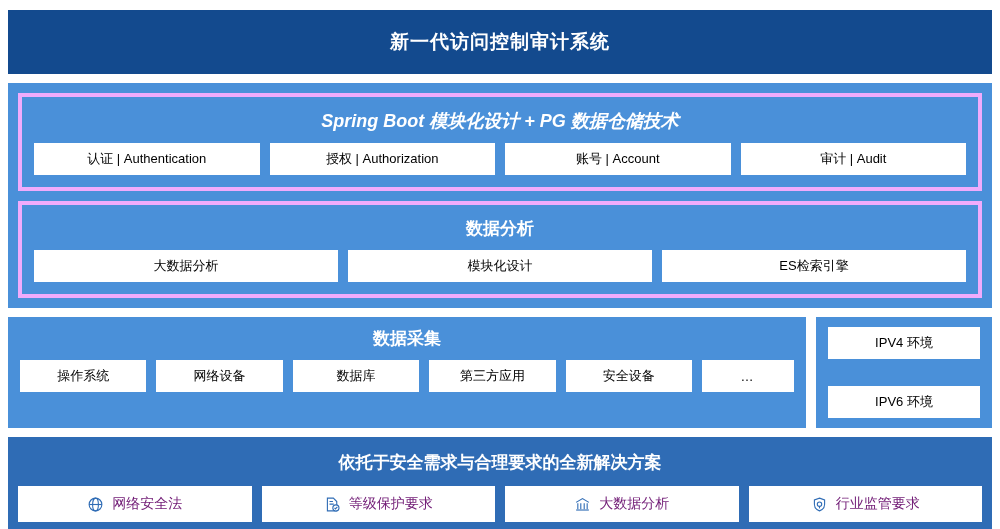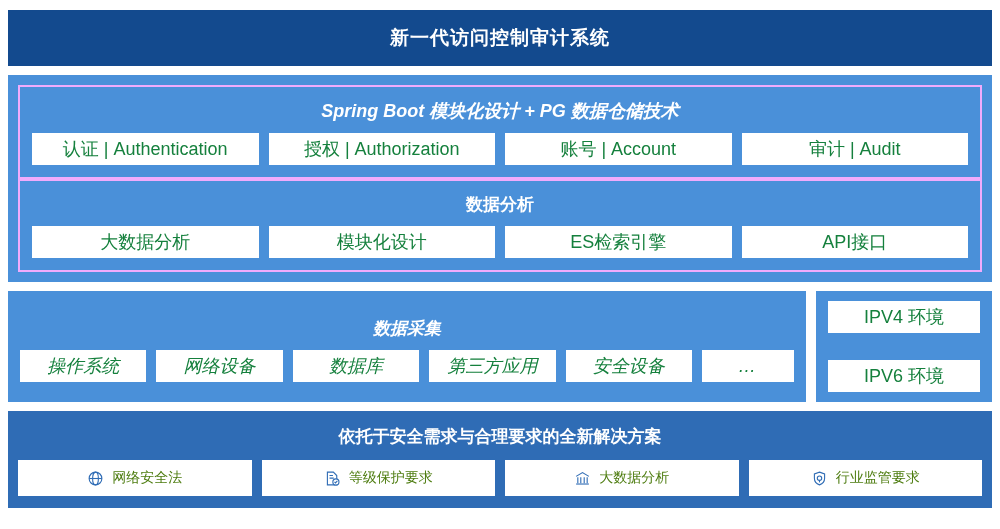--- a/index.html
+++ b/index.html
@@ -18,21 +18,21 @@
     width: 1000px;
     height: 529px;
     position: relative;
     box-sizing: border-box;
     padding: 0 8px;
   }
 
   
   .title-bar {
     margin: 10px 0 0 0;
-    height: 56px;
+    height: 64px;
     background: #134a8e;
     display: flex;
     align-items: center;
     justify-content: center;
   }
   .title-bar .title-text {
     font-size: 19px;
     font-weight: bold;
     letter-spacing: 1px;
     color: #ffffff;
@@ -41,69 +41,69 @@
   
   .section {
     background: #4a90d9;
     margin-top: 9px;
     padding: 10px;
     box-sizing: border-box;
   }
 
   
   .panel {
-    border: 2px solid #f0abfc;
+    border: 4px solid #f0abfc;
     padding: 10px 12px 12px 12px;
     box-sizing: border-box;
   }
   .panel + .panel {
+    margin-top: 10px;
   }
   .panel-heading {
     text-align: center;
     font-size: 17px;
     font-weight: bold;
     color: #ffffff;
     padding: 2px 0 10px 0;
   }
   .panel-heading.italic {
     font-style: italic;
     font-size: 18px;
   }
 
   .chip-row {
     display: flex;
     gap: 10px;
   }
   .chip {
     flex: 1 1 0;
     background: #ffffff;
-    color: #15803d;
-    font-size: 18px;
+    color: #000000;
+    font-size: 13px;
     height: 32px;
     display: flex;
     align-items: center;
     justify-content: center;
     text-align: center;
     box-sizing: border-box;
     white-space: nowrap;
     overflow: hidden;
   }
 
   
   .collect-wrap {
     display: flex;
     gap: 10px;
     margin-top: 9px;
   }
   .collect-main {
     flex: 1 1 auto;
     background: #4a90d9;
-    padding: 24px 12px 12px 12px;
-    box-sizing: border-box;
-    font-style: italic;
+    padding: 8px 12px 12px 12px;
+    box-sizing: border-box;
   }
   .collect-side {
     width: 176px;
     background: #4a90d9;
     padding: 10px 12px;
     box-sizing: border-box;
     display: flex;
     flex-direction: column;
     justify-content: center;
     gap: 27px;
@@ -125,21 +125,21 @@
   }
   .bottom-heading {
     text-align: center;
     font-size: 17px;
     font-weight: bold;
     color: #ffffff;
     padding: 2px 0 12px 0;
   }
   .bottom .chip-row .chip {
     height: 36px;
-    color: #4d7c0f;
+    color: #701a75;
     font-size: 14px;
     gap: 8px;
   }
   .ic {
     display: inline-flex;
     align-items: center;
     justify-content: center;
     width: 17px;
     height: 17px;
     flex: 0 0 17px;
@@ -166,21 +166,20 @@
         <div class="chip">审计 | Audit</div>
       </div>
     </div>
 
     <div class="panel">
       <div class="panel-heading">数据分析</div>
       <div class="chip-row">
         <div class="chip">大数据分析</div>
         <div class="chip">模块化设计</div>
         <div class="chip">ES检索引擎</div>
-        <div class="chip">API接口</div>
       </div>
     </div>
 
   </div>
 
   <div class="collect-wrap">
     <div class="collect-main">
       <div class="panel-heading">数据采集</div>
       <div class="chip-row">
         <div class="chip">操作系统</div>

